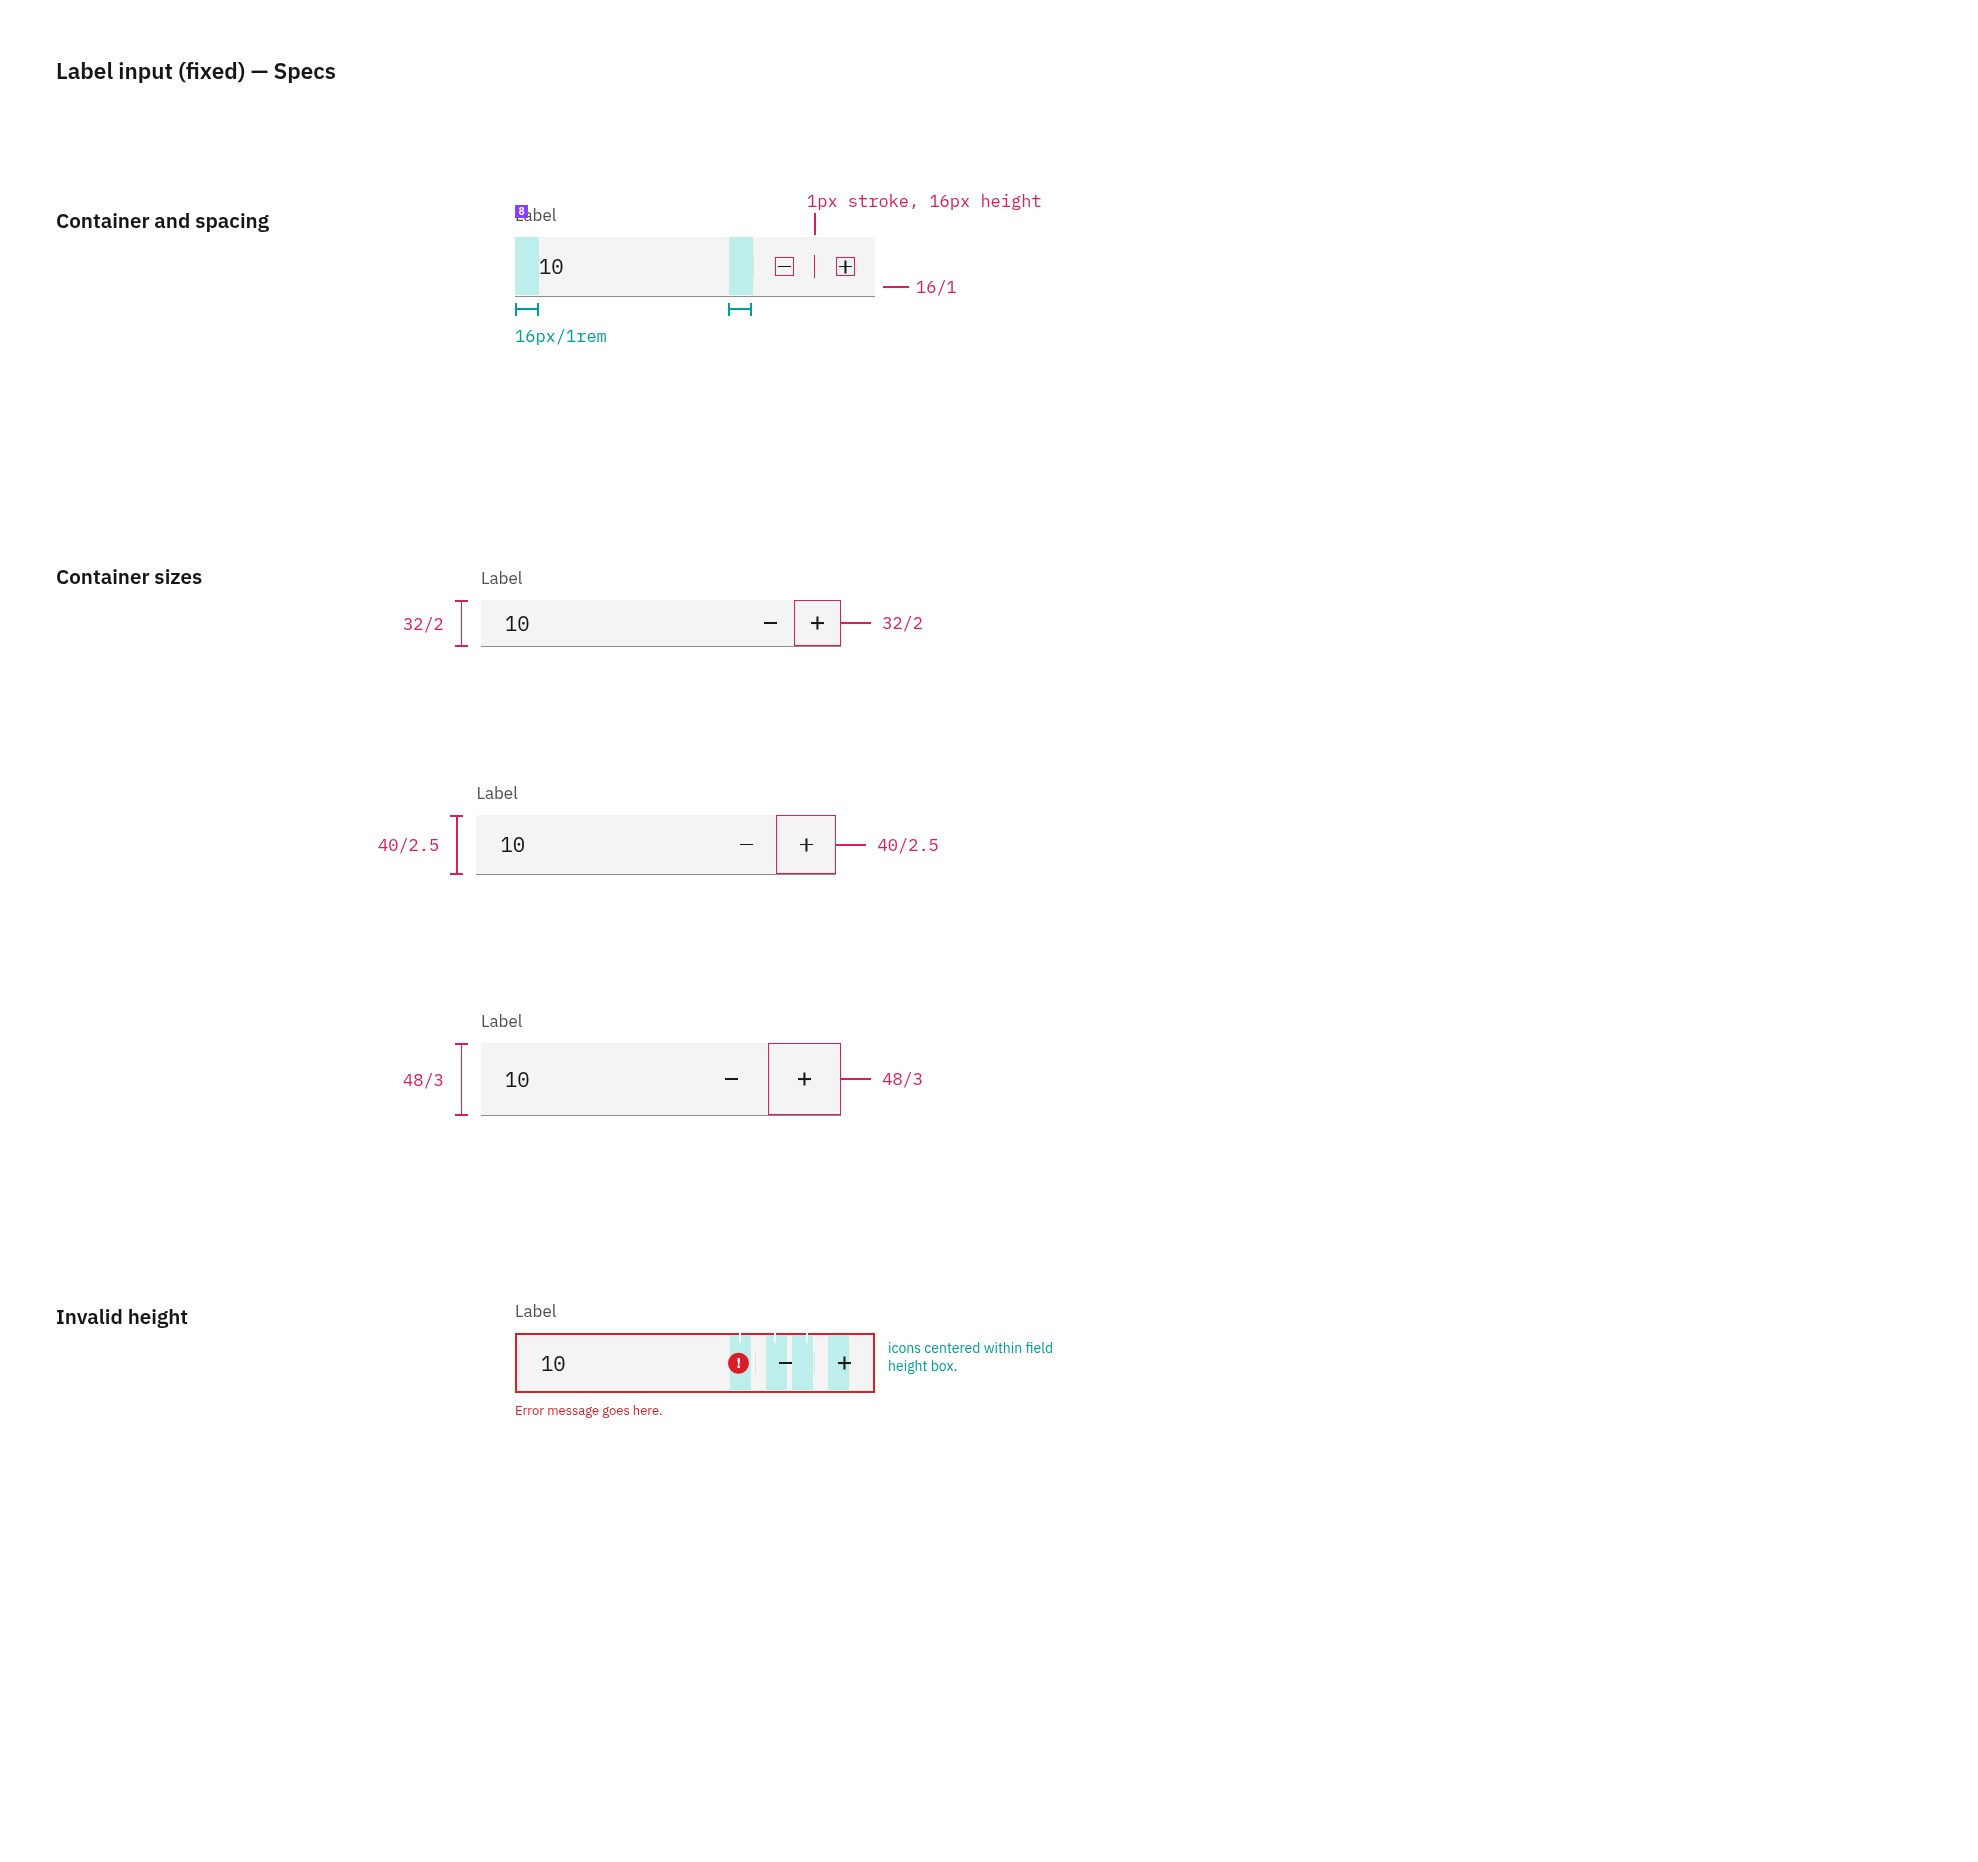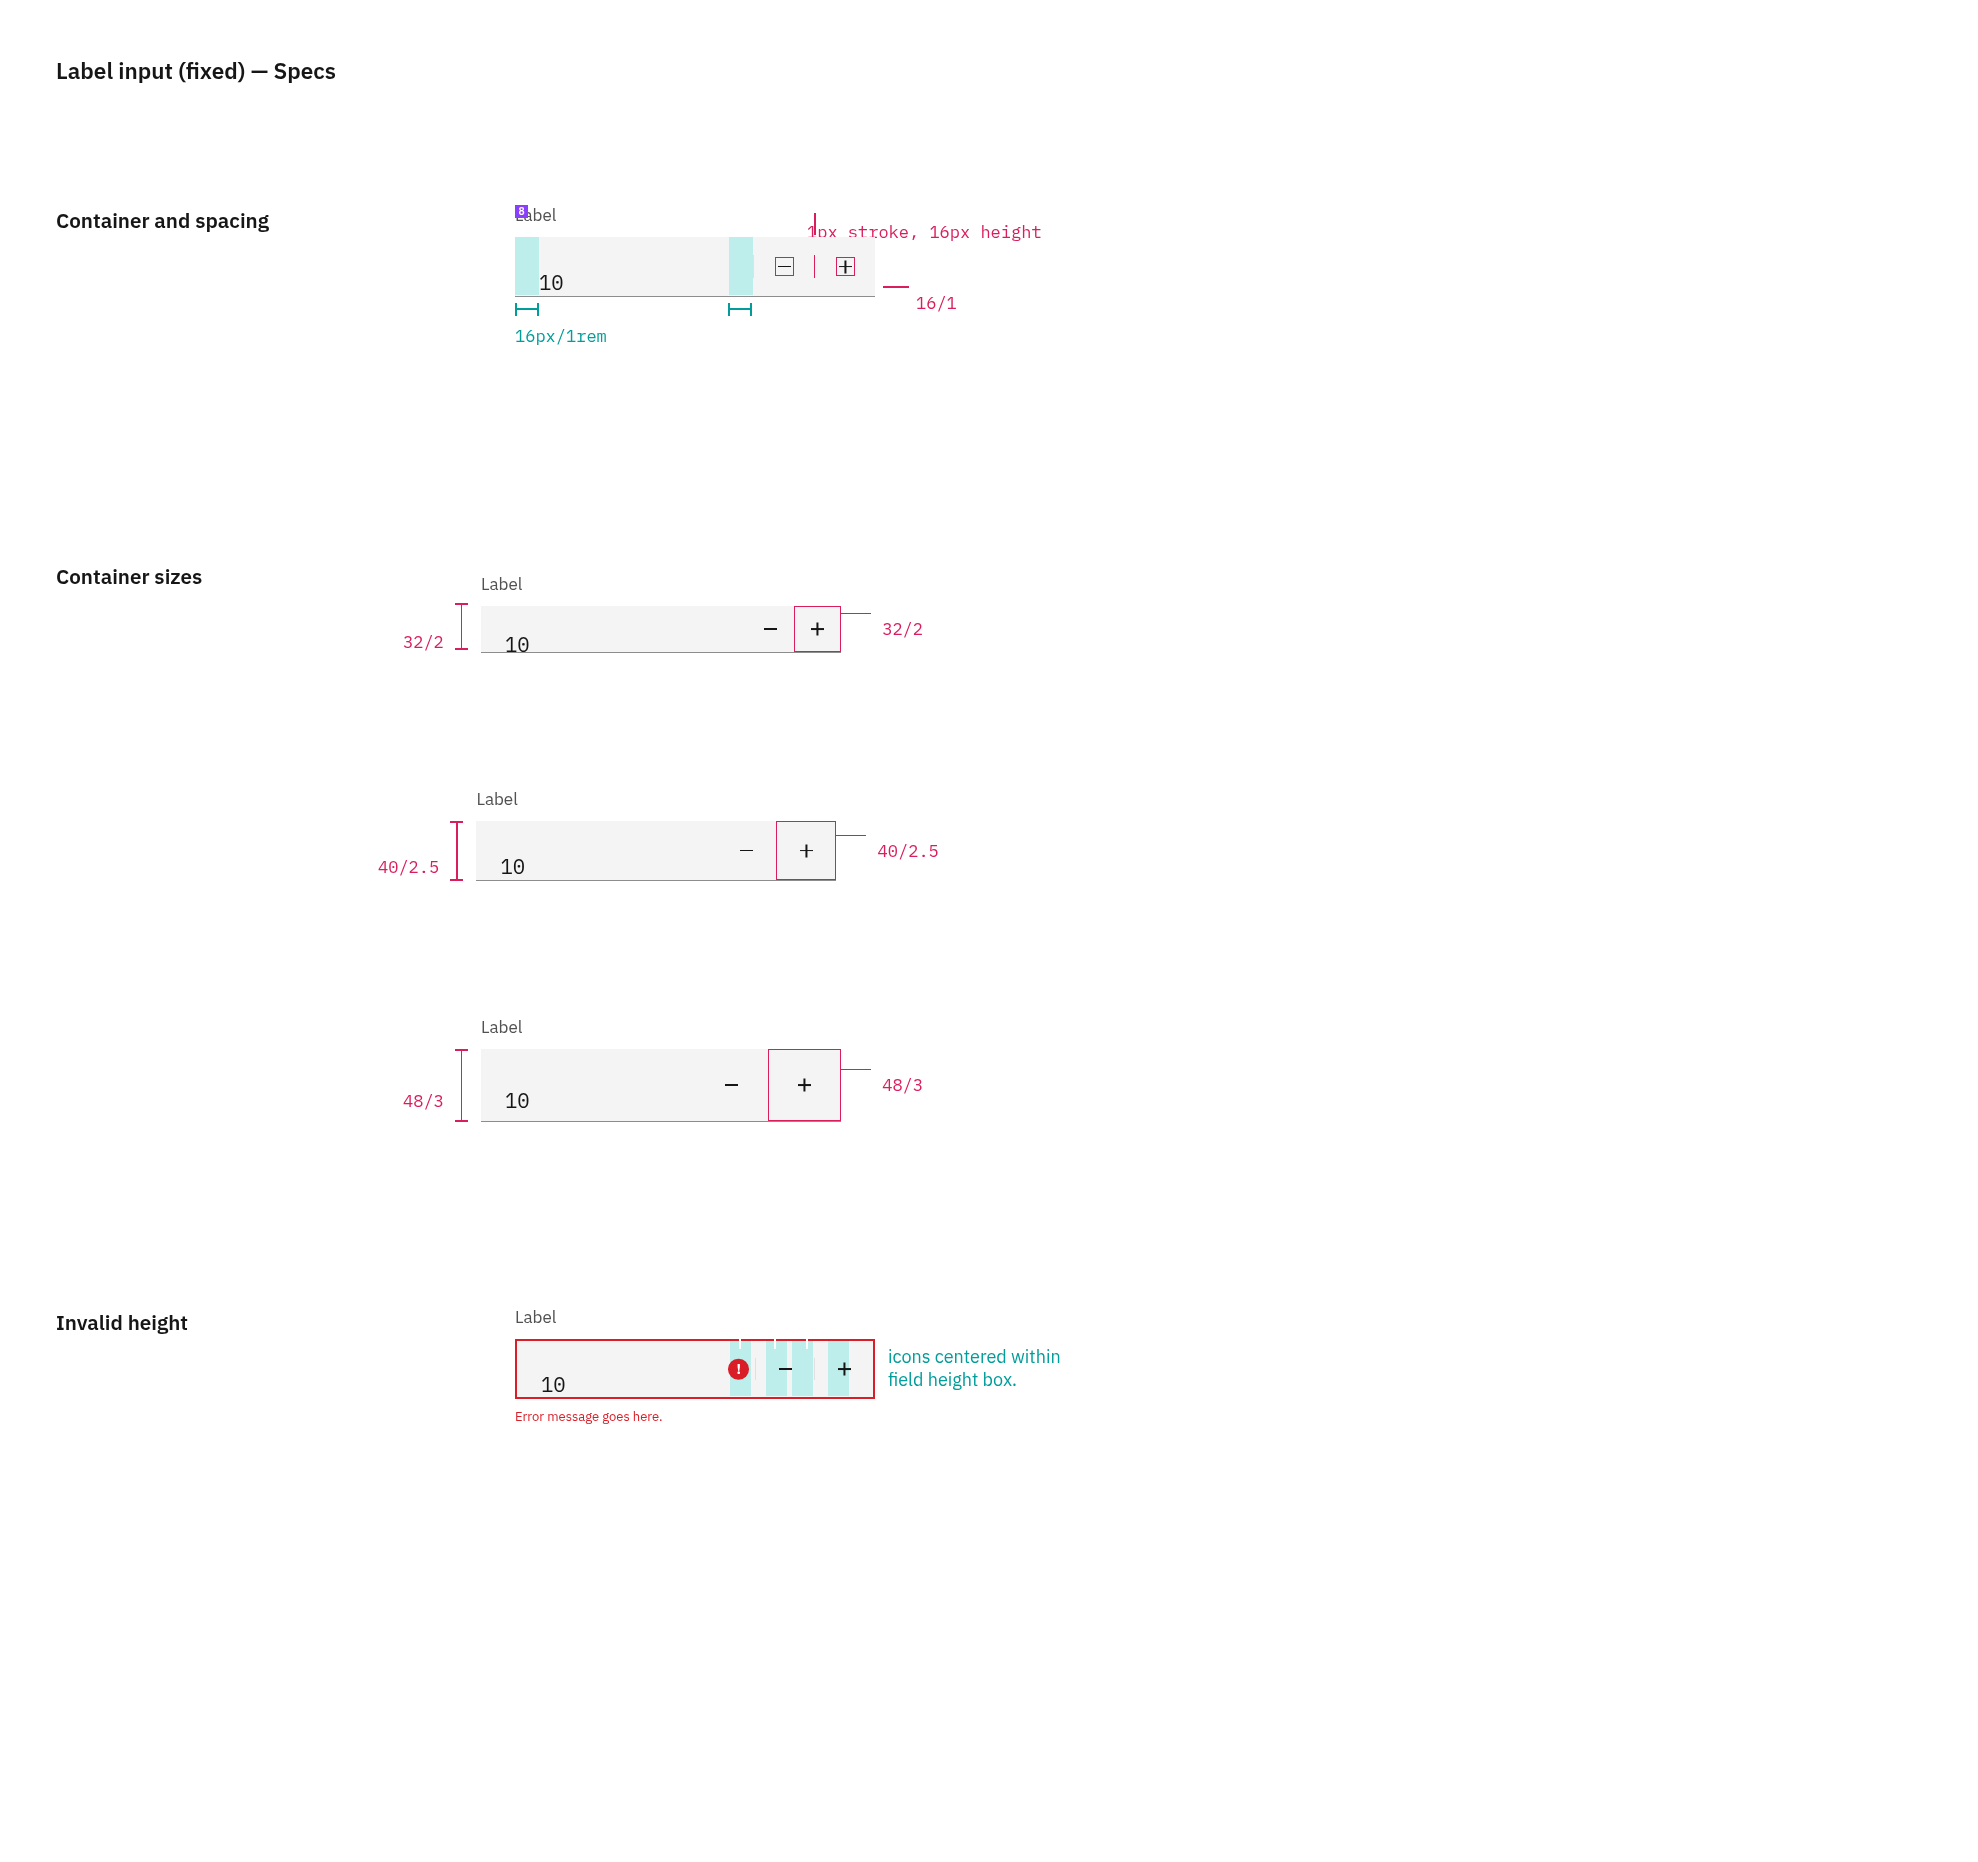--- a/index.html
+++ b/index.html
@@ -15,21 +15,21 @@
   }
   * { box-sizing: border-box; }
   body {
     margin: 0;
     padding: 56px 56px 281px 56px;
     font-family: "IBM Plex Sans", -apple-system, BlinkMacSystemFont, "Segoe UI", Helvetica, Arial, sans-serif;
     color: var(--text);
     font-size: 13px;
     width: 1979px;
   }
-  .mono { font-family: "IBM Plex Mono", Menlo, Consolas, monospace; margin-top: 31px; }
+  .mono { font-family: "IBM Plex Mono", Menlo, Consolas, monospace; }
   .page-title {
     font-size: 22.5px;
     font-weight: 600;
     margin: 0 0 122px 0;
   }
   .row {
     display: flex;
     margin-bottom: 215px;
     column-gap: 37px;
   }
@@ -224,21 +224,21 @@
     top: 50%;
     transform: translateY(-50%);
   }
   .err-msg {
     color: var(--red);
     font-size: 13px;
     margin-top: 9.4px;
   }
   .icon-center-note {
     color: var(--teal);
-    font-size: 18px;
+    font-size: 14px;
     line-height: 1.3;
     margin-left: 13px;
     max-width: 206px;
   }
 </style>
 </head>
 <body>
 
 <h1 class="page-title">Label input (fixed) — Specs</h1>
 

